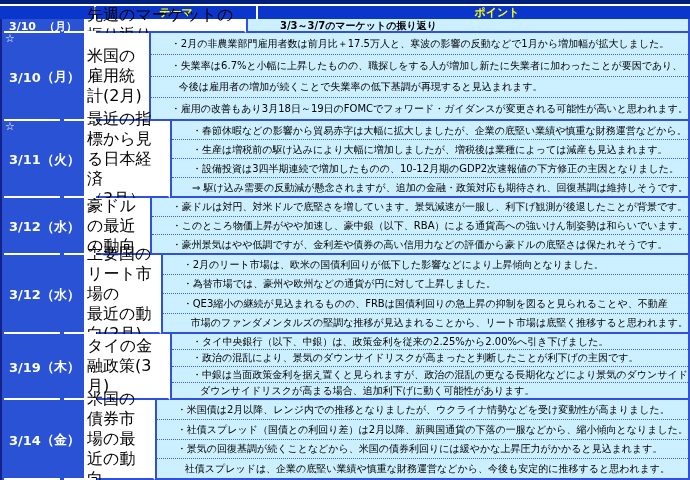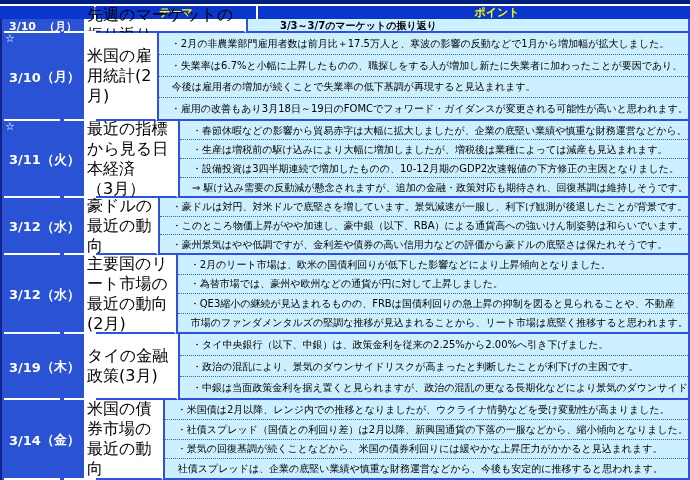--- a/index.html
+++ b/index.html
@@ -29,24 +29,24 @@
 
   .c-theme{width:162px;background:#fff;color:#000;font-size:16px;
            display:flex;align-items:center;padding:1px 3px;line-height:1.25;
            border-bottom:2px solid #3050e0;border-right:2px solid #fff;
            white-space:pre-line;}
   .c-points{flex:1;background:#ccf0ff;color:#000;
             border-left:2px solid #3050e0;border-right:2px solid #3050e0;
             border-bottom:2px solid #3050e0;
             display:flex;flex-direction:column;}
   .pline{flex:1;display:flex;align-items:center;font-size:10px;line-height:1.1;
-         padding-left:12px;border-bottom:1px dotted #3a66cc;white-space:nowrap;
+         padding-left:20px;border-bottom:1px dotted #3a66cc;white-space:nowrap;
          overflow:hidden;}
   .pline:last-child{border-bottom:none;}
-  .cont{padding-left:13px;}
+  .cont{padding-left:28px;}
   .indent-lg{padding-left:32px;font-weight:bold;}
 </style>
 </head>
 <body>
 
 <div class="sheet">
   <div class="topbar"></div>
   <div class="topgap"></div>
 
   <div class="hdr">
@@ -140,20 +140,21 @@
       <span>3/19</span>
       <span>（木）</span>
       <span class="dsep1"></span>
       <span class="dsep2"></span>
     </div>
     <div class="c-theme">タイの金融政策(3月)</div>
     <div class="c-points">
       <div class="pline">・タイ中央銀行（以下、中銀）は、政策金利を従来の2.25%から2.00%へ引き下げました。</div>
       <div class="pline">・政治の混乱により、景気のダウンサイドリスクが高まったと判断したことが利下げの主因です。</div>
       <div class="pline">・中銀は当面政策金利を据え置くと見られますが、政治の混乱の更なる長期化などにより景気のダウンサイド</div>
+      <div class="pline cont">ダウンサイドリスクが高まる場合、追加利下げに動く可能性があります。</div>
     </div>
   </div>
 
   <div class="row" style="height:80px">
     <div class="c-date">
       <span>3/14</span>
       <span>（金）</span>
       <span class="dsep1"></span>
       <span class="dsep2"></span>
     </div>

